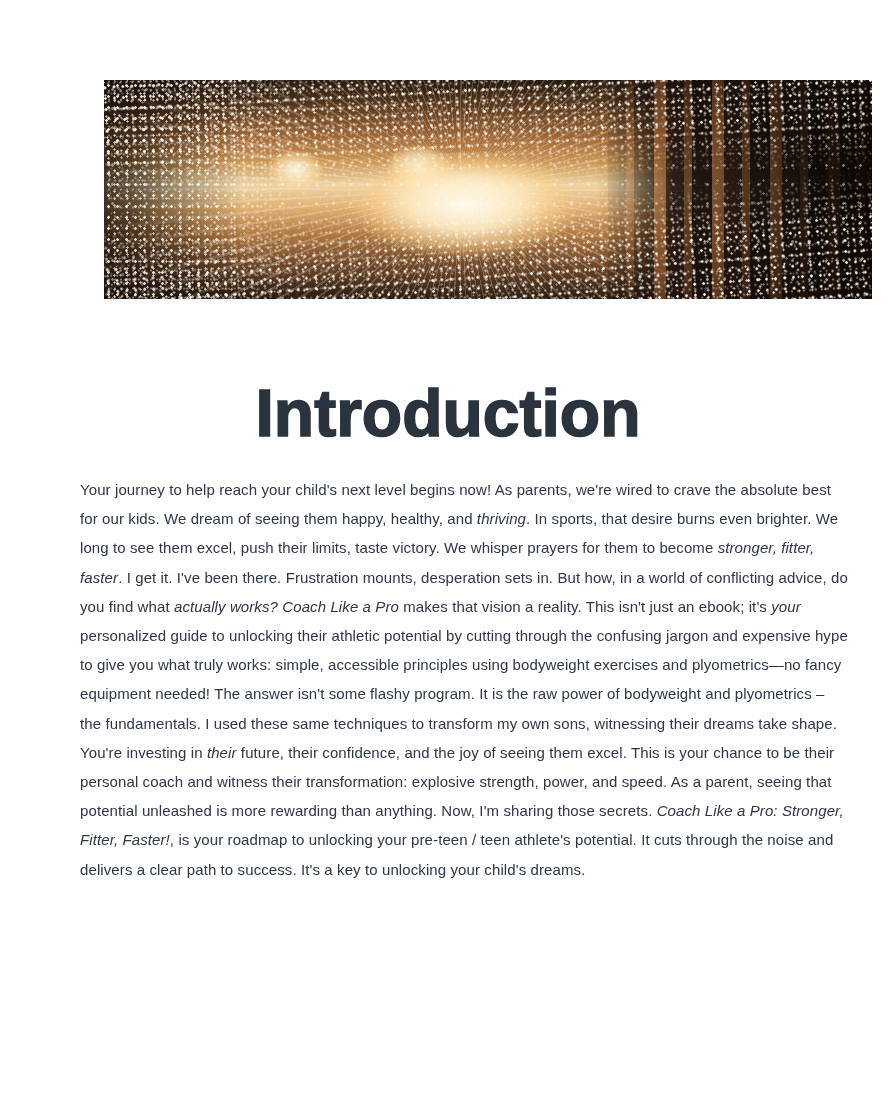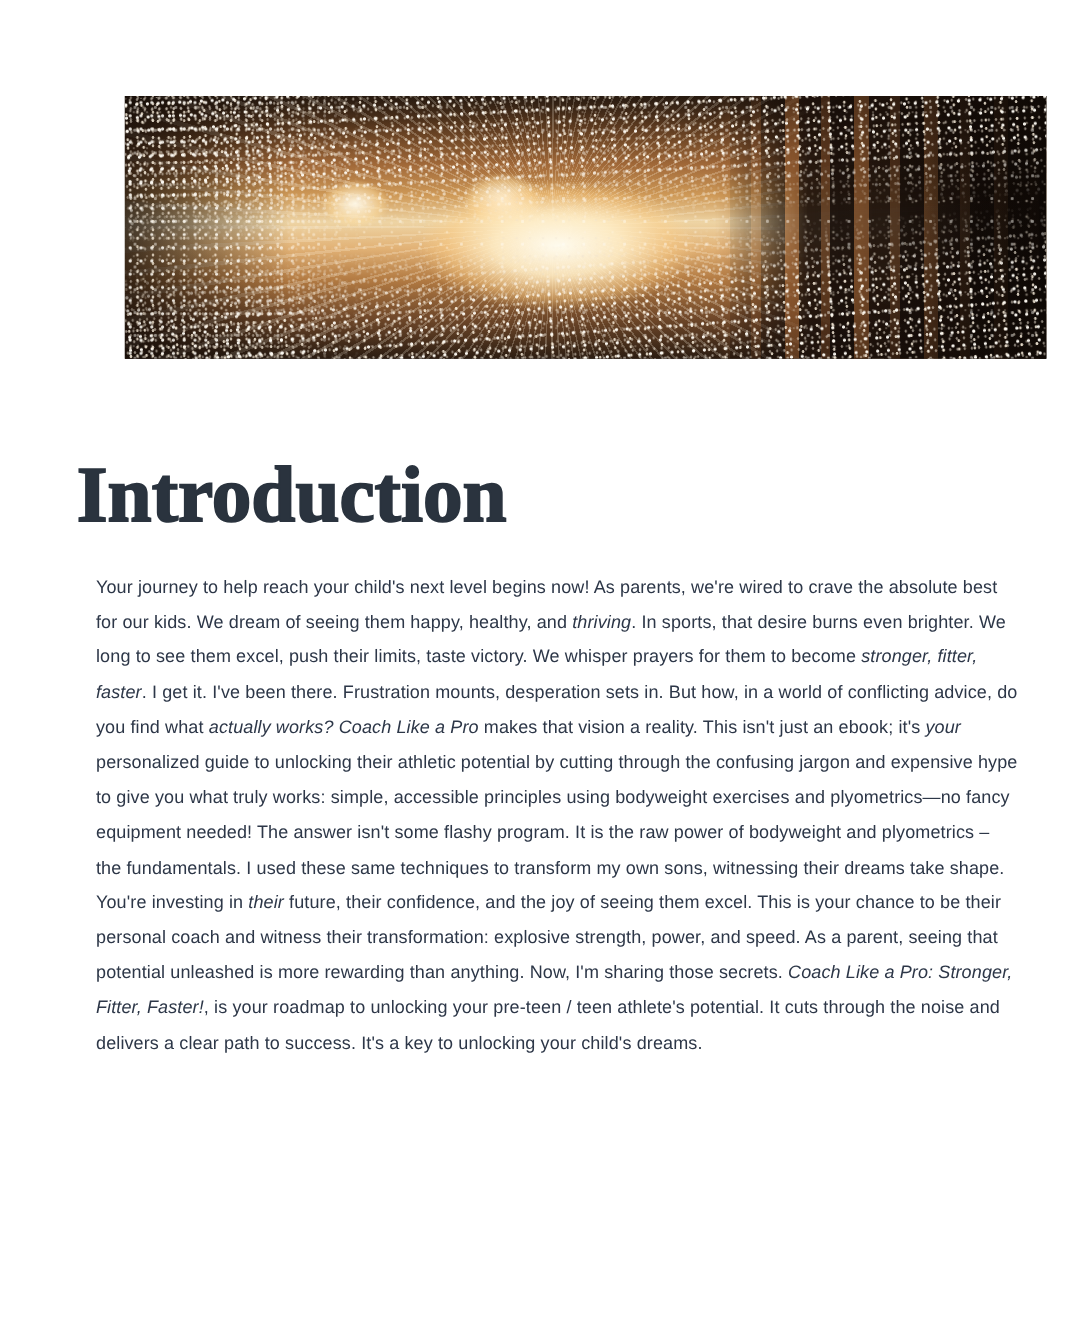--- a/index.html
+++ b/index.html
@@ -101,27 +101,26 @@
   }
   .speck-sparse {
     inset: 0;
     background-size: 17px 19px, 23px 13px, 11px 15px;
     opacity: 0.5;
   }
 
   
   .title {
     margin: 72px 0 20px 0;
-    text-align: left;
+    text-align: center;
     font-size: 66px;
     line-height: 84px;
     font-weight: bold;
     letter-spacing: 0;
     color: var(--title-color, #2a333e);
-    font-family: Liberation Serif, serif;
     -webkit-text-stroke: 1.6px var(--title-color, #2a333e);
   }
   .body-text {
     margin: 16px;
     width: 768px;
     font-size: 15px;
     line-height: 29.2px;
     letter-spacing: 0.1px;
     color: var(--body-color, #2d3748);
   }

